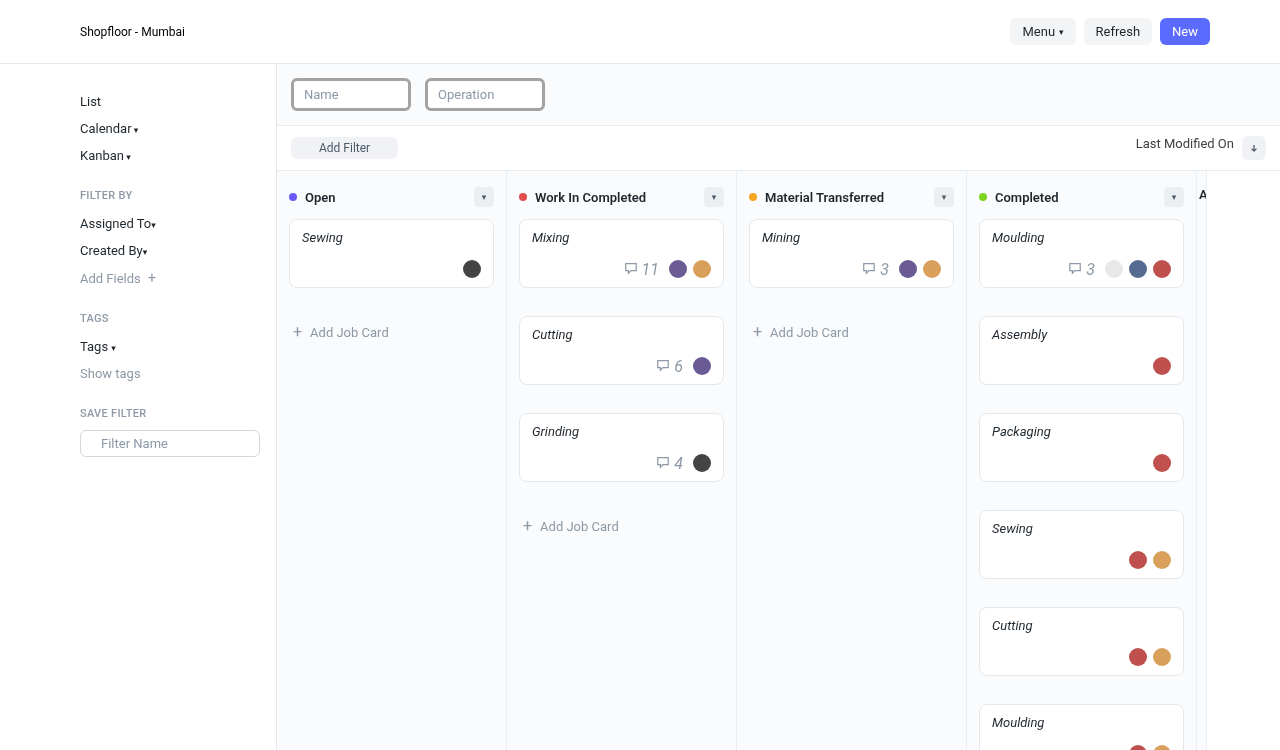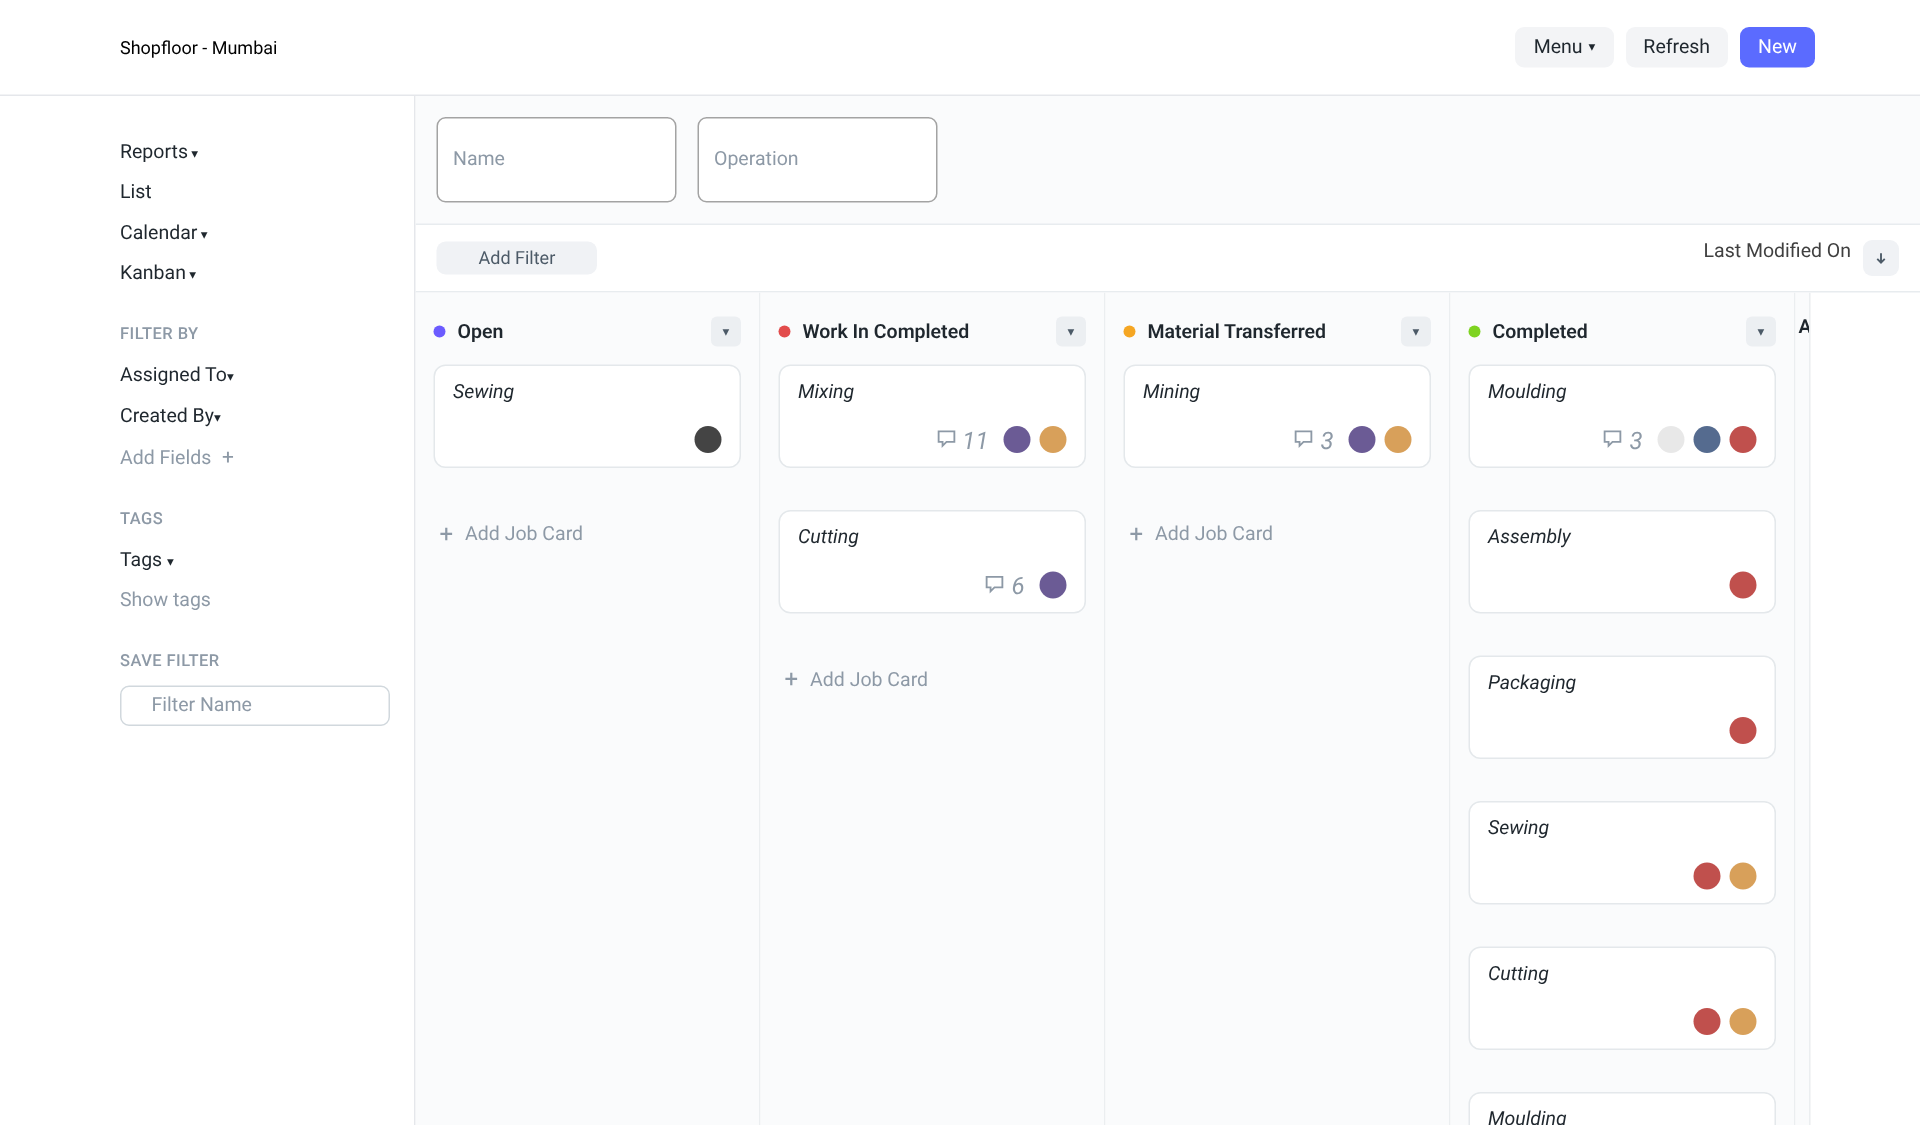--- a/index.html
+++ b/index.html
@@ -15,21 +15,21 @@
     .sidebar { width: 276px; padding: 24px 16px 24px 80px; flex-shrink: 0; }
     .sidebar-item { display: block; padding: 6px 0; font-size: 13px; color: #1f272e; cursor: pointer; }
     .sidebar-item.muted { color: #8d99a6; }
     .sidebar-heading { font-size: 11px; font-weight: 500; color: #8d99a6; text-transform: uppercase; letter-spacing: 0.3px; margin-top: 20px; margin-bottom: 8px; }
     .sidebar-input { width: 100%; padding: 5px 20px; border: 1px solid #d1d8dd; border-radius: 6px; font-size: 13px; margin-top: 2px; }
     .sidebar-input::placeholder { color: #8d99a6; }
     .plus-icon { font-size: 14px; margin-left: 4px; color: #8d99a6; }
 
     .main { flex: 1; border-left: 1px solid #e5e7eb; overflow: hidden; }
     .filter-bar { padding: 14px 14px; display: flex; gap: 14px; border-bottom: 1px solid #e8ecef; background: #fafbfc; }
-    .filter-input { padding: 20px 10px; border: 1px solid #a3a3a3; border-radius: 6px; font-size: 13px; width: 160px; }
+    .filter-input { padding: 6px 10px; border: 3px solid #a3a3a3; border-radius: 6px; font-size: 13px; width: 120px; }
     .filter-input::placeholder { color: #8d99a6; }
     .toolbar { display: flex; justify-content: space-between; align-items: center; padding: 10px 14px; border-bottom: 1px solid #e8ecef; }
     .chip { background: #f0f2f5; color: #4c5a67; padding: 4px 28px; border-radius: 6px; font-size: 12px; cursor: pointer; }
     .sort-area { display: flex; gap: 8px; color: #404040; font-size: 13px; }
     .sort-btn { width: 24px; height: 24px; background: #f0f2f5; border-radius: 6px; display: flex; align-items: center; justify-content: center; cursor: pointer; }
 
     .kanban { display: flex; overflow-x: auto; padding: 0; align-items: stretch; min-height: 590px; }
     .column { width: 230px; flex-shrink: 0; border-right: 1px solid #ebeef0; padding: 16px 12px; background: #fafbfc; }
     .column.peek { width: 10px; padding: 16px 0 16px 2px; overflow: hidden; }
     .col-header { display: flex; align-items: center; justify-content: space-between; margin-bottom: 12px; }
@@ -67,21 +67,20 @@
       <span class="caret">▾</span>
     </button>
     <button class="btn btn-default">Refresh</button>
     <button class="btn btn-primary">New</button>
   </div>
 </div>
 
 <div class="layout">
   <aside class="sidebar">
     <div id="sidebar-views">
-        <div class="sidebar-item">Reports<span class="caret"> ▾</span></div>
         <div class="sidebar-item">List</div>
         <div class="sidebar-item">Calendar<span class="caret"> ▾</span></div>
         <div class="sidebar-item">Kanban<span class="caret"> ▾</span></div>
       </div>
 
     <div class="sidebar-heading">FILTER BY</div>
     <div id="sidebar-filters">
         <div class="sidebar-item">Assigned To<span class="caret">▾</span></div>
         <div class="sidebar-item">Created By<span class="caret">▾</span></div>
       </div>
@@ -164,20 +163,32 @@
             <div class="card-footer">
               <span class="comment-badge">
                 <span class="comment-icon"><svg viewBox="0 0 16 16" fill="none" stroke="#8d99a6" stroke-width="1.4">
                     <path d="M2 3h12v8H8l-3 3v-3H2z"></path>
                   </svg></span>
                 <span>6</span>
               </span>
               <span class="avatar av1"></span>
             </div>
           </div>
+          <div class="card">
+            <div class="card-title">Grinding</div>
+            <div class="card-footer">
+              <span class="comment-badge">
+                <span class="comment-icon"><svg viewBox="0 0 16 16" fill="none" stroke="#8d99a6" stroke-width="1.4">
+                    <path d="M2 3h12v8H8l-3 3v-3H2z"></path>
+                  </svg></span>
+                <span>4</span>
+              </span>
+              <span class="avatar av6"></span>
+            </div>
+          </div>
           <div class="add-card">
             <span class="plus">+</span>
             <span>Add Job Card</span>
           </div>
         </div>
         <div class="column">
           <div class="col-header">
             <div class="col-title-wrap">
               <span class="dot" style="background:#f5a623"></span>
               <span class="col-title">Material Transferred</span>

